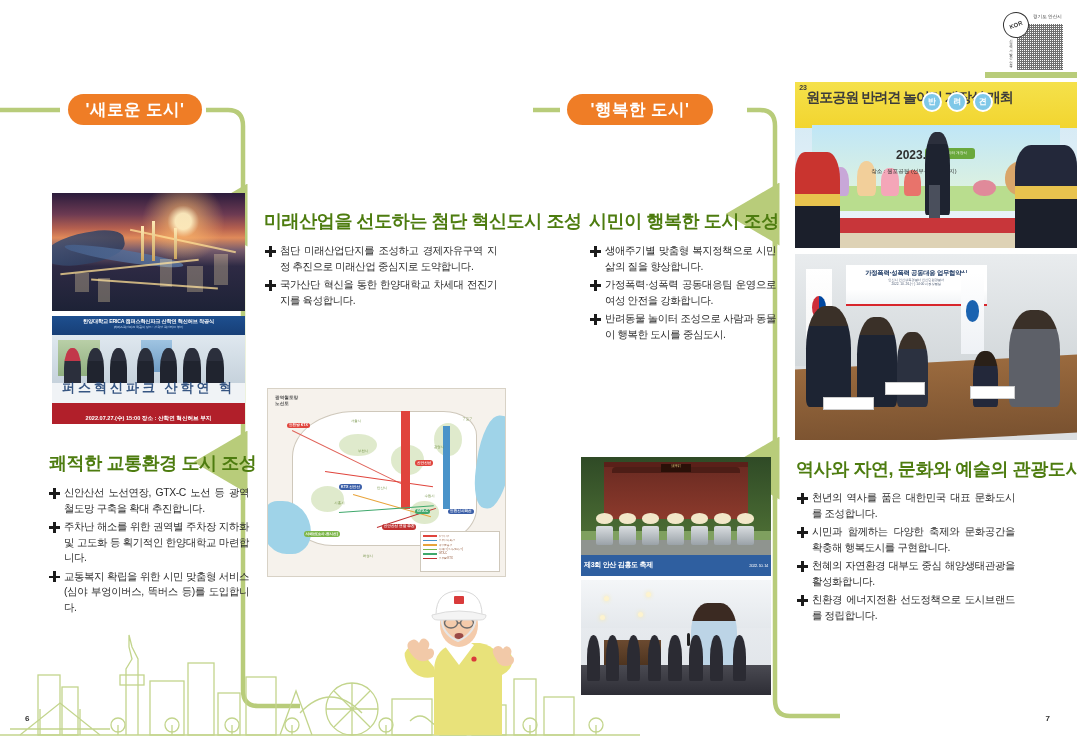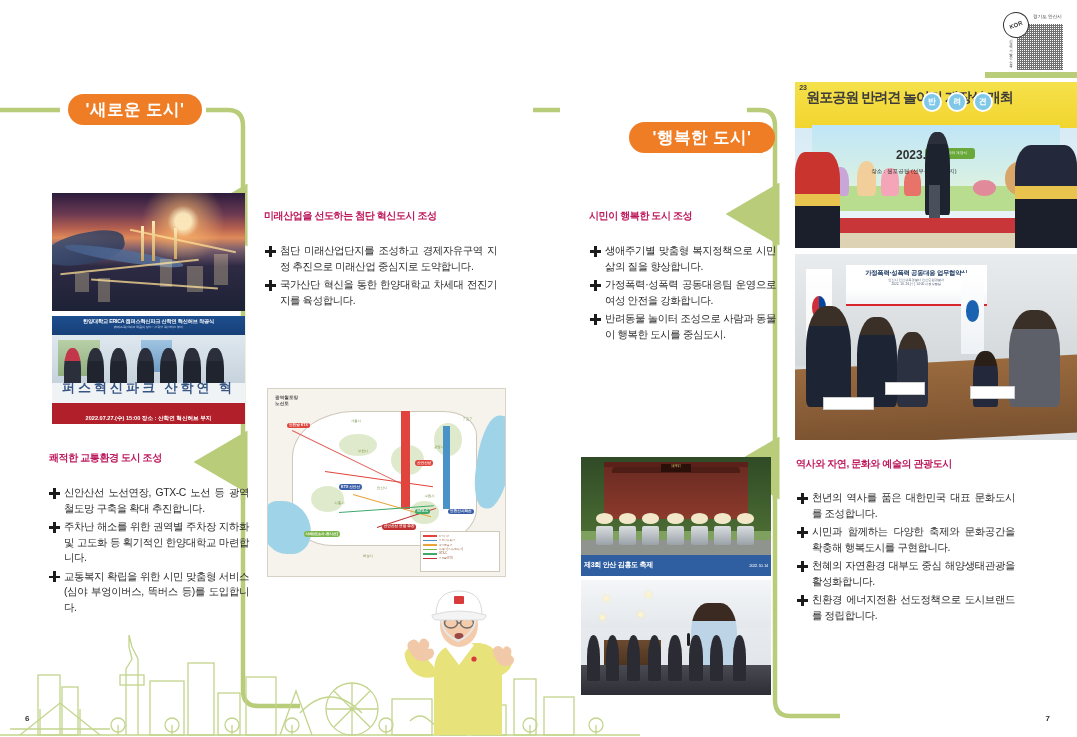--- a/index.html
+++ b/index.html
@@ -25,27 +25,27 @@
     border-radius:22px;
     font-size:16.5px;
     font-weight:bold;
     letter-spacing:.5px;
     display:flex; align-items:center; justify-content:center;
     height:31px;
     box-shadow:0 0 0 0 rgba(0,0,0,0);
     z-index:6;
   }
   #pill-new   { left:68px;  top:94px;  width:134px; }
-  #pill-happy { left:629px; top:94px;  width:146px;margin-top:28px; }
+  #pill-happy { left:567px; top:94px;  width:146px; }
 
   
   .sec-h {
     position:absolute;
-    color:#be185d;
-    font-size:10px;
+    color:#4d7c0f;
+    font-size:18px;
     font-weight:bold;
     letter-spacing:-.4px;
     white-space:nowrap;
     z-index:5;
   }
   #h-future   { left:264px; top:209px; }
   #h-traffic  { left:49px;  top:451px; }
   #h-citizen  { left:589px; top:209px; }
   #h-culture  { left:796px; top:457px; }
 

